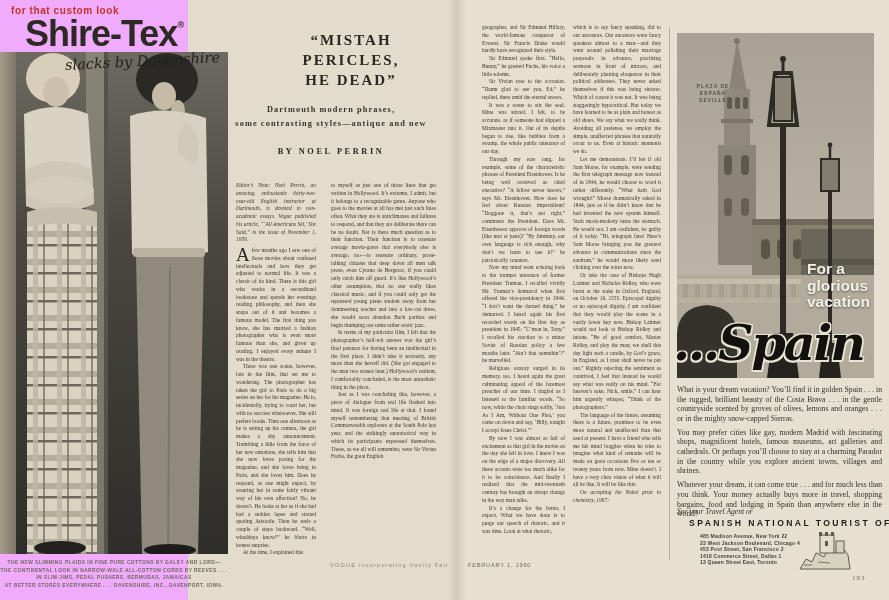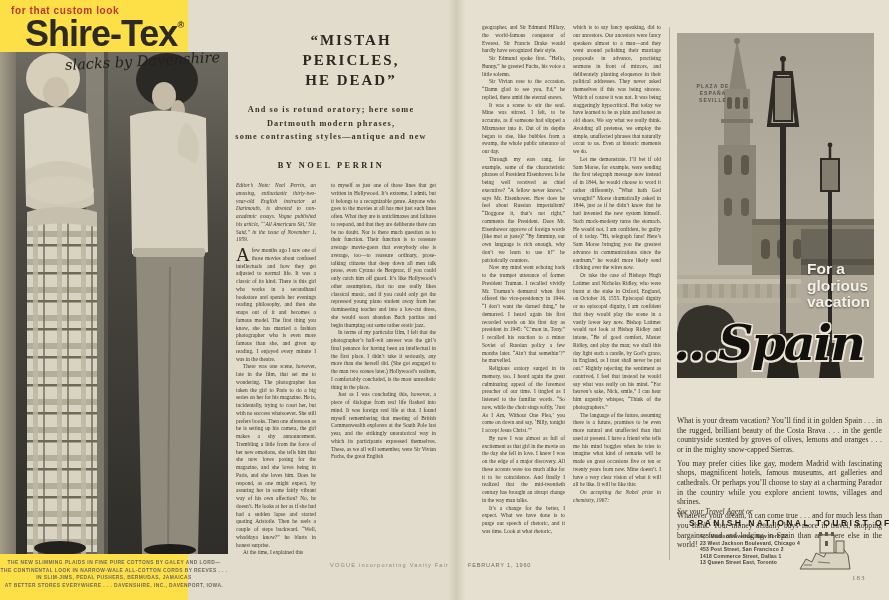--- a/index.html
+++ b/index.html
@@ -4,21 +4,21 @@
 <style>
   * { margin:0; padding:0; box-sizing:border-box; }
   body { background:#8a8577; }
   .page { position:relative; width:889px; height:600px; background:#e5e0d0;
           font-family:"Liberation Serif", serif; overflow:hidden; }
   .page-left-bg { position:absolute; left:0; top:0; width:457px; height:600px; background:#e1dccb; }
   .fold { position:absolute; left:448px; top:0; width:18px; height:600px;
           background:linear-gradient(90deg, rgba(90,80,60,0) 0%, rgba(90,80,60,.14) 50%, rgba(90,80,60,0) 100%); }
 
   
-  .left-ad { position:absolute; left:0; top:0; width:188px; height:600px; background:#fde047; }
+  .left-ad { position:absolute; left:0; top:0; width:188px; height:600px; background:#f0abfc; }
   .ad-tagline { position:absolute; left:11px; top:5px; font-family:"Liberation Sans",sans-serif;
                 font-weight:bold; font-size:10px; letter-spacing:.6px; }
   .ad-brand { position:absolute; left:13px; top:13px; font-family:"Liberation Sans",sans-serif;
               font-weight:bold; font-size:36px; letter-spacing:-1px; color:#2d2a25; white-space:nowrap;margin-left:12px; }
   .ad-brand .tm { font-size:9px; vertical-align:18px; letter-spacing:0; }
   .ad-photo { position:absolute; left:0; top:52px; width:228px; height:502px; overflow:hidden; }
   .ad-photo svg { display:block; }
   .ad-script { position:absolute; right:8px; top:1px; font-family:"DejaVu Serif",serif;
                font-style:italic; font-size:14.5px; color:#24211d; transform:rotate(-3deg); white-space:nowrap; }
   .ad-footer { position:absolute; left:0; top:559px; width:228px; text-align:center; }
@@ -57,21 +57,21 @@
   .photo-label { position:absolute; left:6px; top:50px; width:60px; text-align:center;
                  font-family:"Liberation Sans",sans-serif; font-weight:bold; font-size:5px;
                  letter-spacing:1px; line-height:7px; color:#53504a; }
   .spain-overlay { position:absolute; left:130px; top:228px; font-family:"Liberation Sans",sans-serif;
                    font-weight:bold; font-size:15.5px; line-height:16.5px; color:#f3f0e7;
                    text-shadow:0 1px 2px rgba(0,0,0,.45); white-space:pre-line; }
   .spain-brand { position:absolute; left:-4px; top:281px; font-family:"DejaVu Serif",serif;
                  font-weight:bold; font-style:italic; font-size:49px; letter-spacing:-2px; color:#13110e;
                  text-shadow:-1.5px -1.5px 0 #e9e4d4, 1.5px -1.5px 0 #e9e4d4, -1.5px 1.5px 0 #e9e4d4,
                              1.5px 1.5px 0 #e9e4d4, 0 2px 0 #e9e4d4; white-space:nowrap; }
-  .spain-body { position:absolute; left:677px; top:385px; width:205px;margin-top:31px; }
+  .spain-body { position:absolute; left:677px; top:385px; width:205px; }
   .spain-body p { font-size:7.7px; line-height:9.6px; color:#36312a; text-align:justify; margin-bottom:4.5px; }
   .agent-line { position:absolute; left:677px; top:507px; font-style:italic; font-size:7.6px; color:#36312a; }
   .office { position:absolute; left:689px; top:518px; font-family:"Liberation Sans",sans-serif;
             font-weight:bold; font-size:8.6px; letter-spacing:2.4px; color:#1f1c18; white-space:nowrap; }
   .addresses { position:absolute; left:700px; top:533px; }
   .addresses div { font-family:"Liberation Sans",sans-serif; font-weight:bold; font-size:5px;
                    line-height:6.6px; color:#45413a; letter-spacing:.2px; }
   .castle { position:absolute; left:798px; top:529px; }
   .page-number { position:absolute; left:852px; top:574px; font-size:7px; color:#7b766a; letter-spacing:1px; }
 </style>
@@ -137,21 +137,20 @@
       <div>THE CONTINENTAL LOOK IN NARROW-WALE ALL-COTTON CORDS BY REEVES . . .</div>
       <div>IN SLIM-JIMS, PEDAL PUSHERS, BERMUDAS, JAMAICAS</div>
       <div>AT BETTER STORES EVERYWHERE . . . DAVENSHIRE, INC., DAVENPORT, IOWA.</div>
     </div>
   </section>
 
   <header class="article-header">
     <div class="title-line">“MISTAH PERICLES,</div>
     <div class="title-line">HE DEAD”</div>
     <div class="subtitle">
-      <div>And so is rotund oratory; here some</div>
       <div>Dartmouth modern phrases,</div>
       <div>some contrasting styles—antique and new</div>
     </div>
     <div class="byline">BY NOEL PERRIN</div>
   </header>
 
   <div class="col col1">
     <p class="ednote">Editor’s Note: Noel Perrin, an amusing, enthusiastic thirty-two-year-old English instructor at Dartmouth, is devoted to non-academic essays. Vogue published his article, “‘All Americans Ski,’ She Said,” in the issue of November 1, 1959.</p>
     <p class="noindent"><span class="dropcap">A</span><span>few months ago I saw one of those movies about confused intellectuals and how they get adjusted to normal life. It was a classic of its kind. There is this girl who works in a secondhand bookstore and spends her evenings reading philosophy, and then she snaps out of it and becomes a famous model. The first thing you know, she has married a fashion photographer who is even more famous than she, and given up reading. I enjoyed every minute I was in the theatre.</span></p>
     <p>There was one scene, however, late in the film, that set me to wondering. The photographer has taken the girl to Paris to do a big series on her for his magazine. He is, incidentally, trying to court her, but with no success whatsoever. She still prefers books. Then one afternoon as he is setting up his camera, the girl makes a shy announcement. Trembling a little from the force of her new emotions, she tells him that she now loves posing for the magazine, and she loves being in Paris, and she loves him. Does he respond, as one might expect, by assuring her in some fairly vibrant way of his own affection? No, he doesn’t. He looks at her as if she had had a sudden lapse and started quoting Aristotle. Then he reels a couple of steps backward. “Well, whaddaya know?” he blurts in honest surprise.</p>

